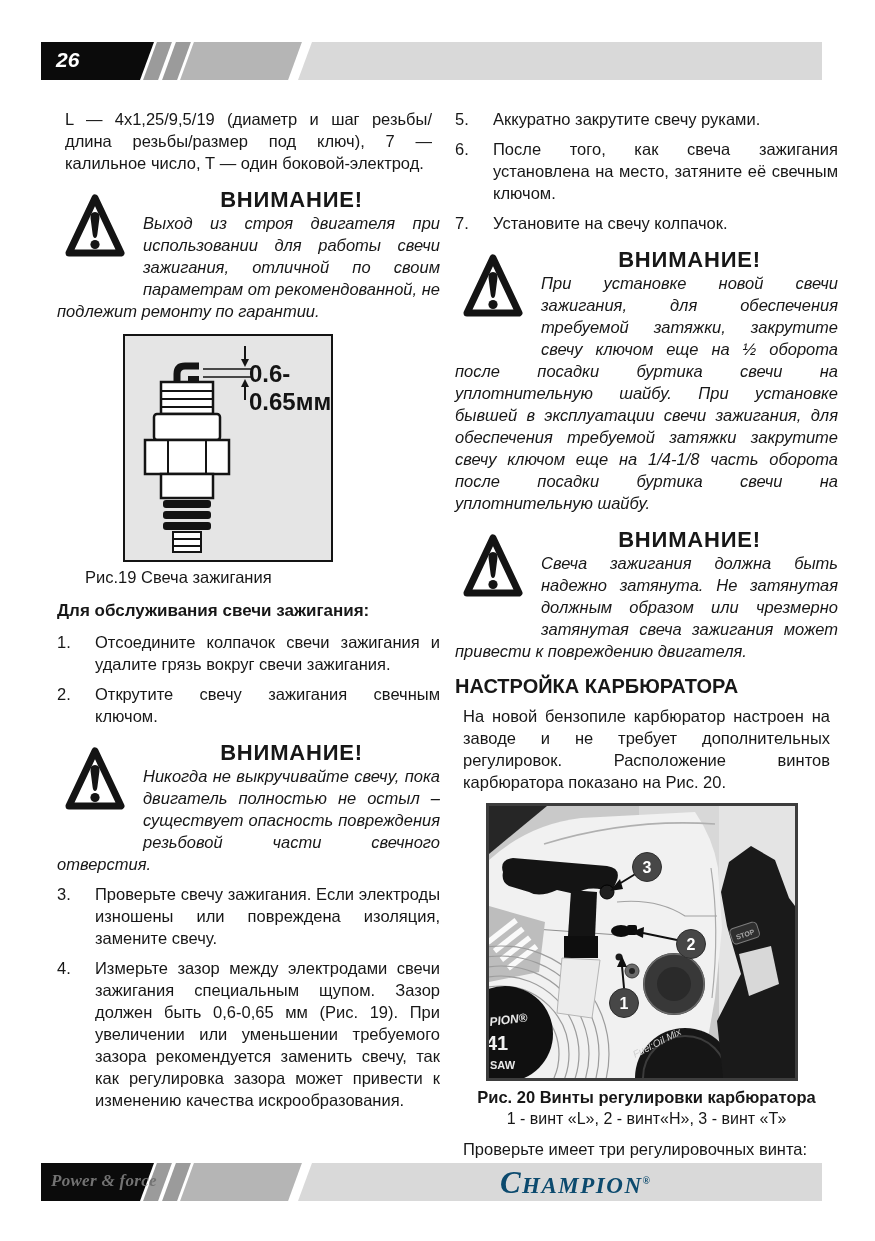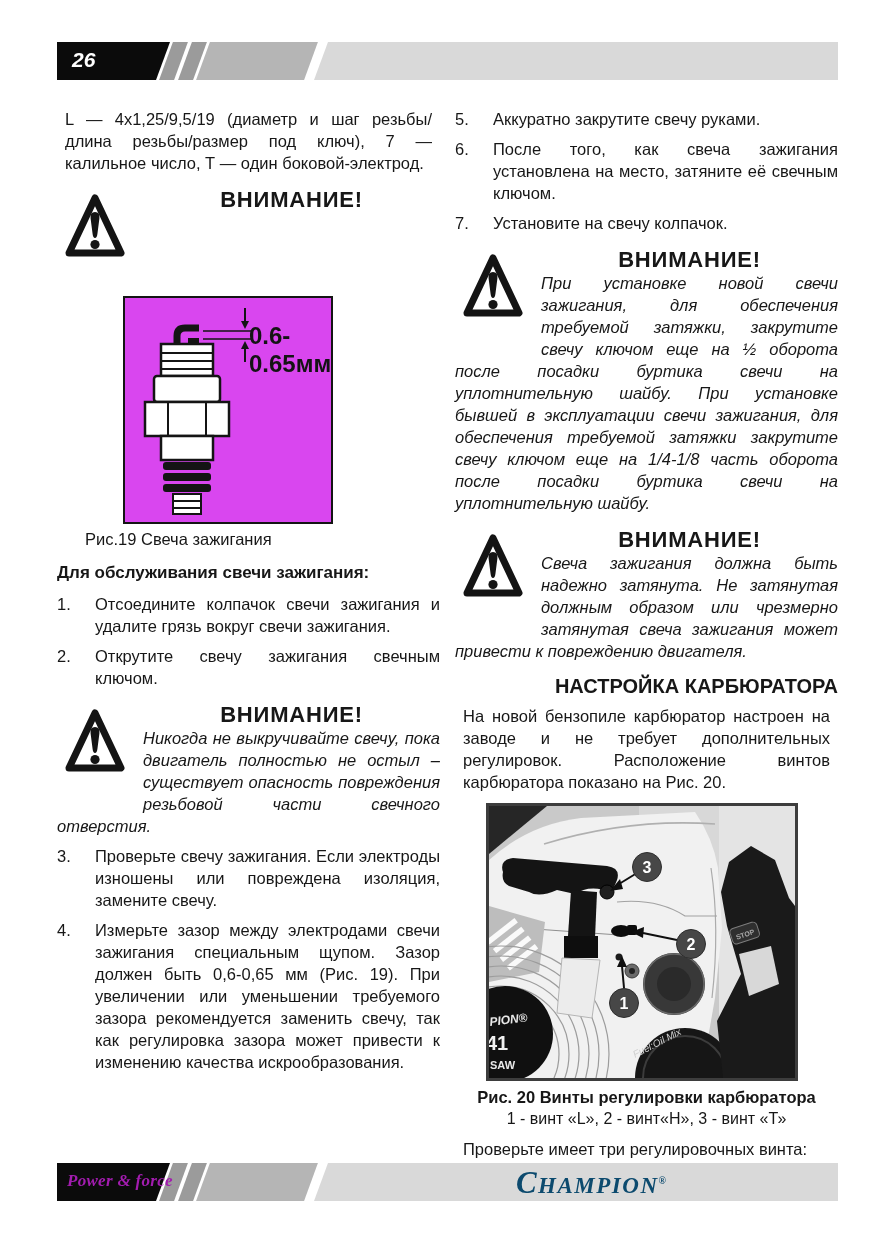--- a/index.html
+++ b/index.html
@@ -1,31 +1,31 @@
 <!DOCTYPE html>
 <html><head>
 <meta charset="utf-8">
 <style>
   html,body{margin:0;padding:0;background:#888;}
   .page{position:relative;width:875px;height:1241px;background:#ffffff;margin:0 auto;
         font-family:"Liberation Sans",sans-serif;color:#171717;overflow:hidden;}
 
   
-  .band{position:absolute;left:57px;width:623px;height:38px;}
+  .band{position:absolute;left:41px;width:623px;height:38px;}
   .band-header{top:42px;}
   .band-footer{top:1163px;}
   .band .blk{position:absolute;left:0;top:0;width:113px;height:100%;background:#0b0b0b;
              clip-path:polygon(0 0,100% 0,calc(100% - 14px) 100%,0 100%);}
   .band .s1,.band .s2{position:absolute;top:0;height:100%;width:15px;background:#9b9b9b;transform:skewX(-20deg);}
   .band .s1{left:109px}.band .s2{left:128px}
   .band .mid{position:absolute;left:146px;top:0;height:100%;width:108px;background:#b5b5b5;transform:skewX(-20deg);}
   .band .lite{position:absolute;left:257px;top:0;height:100%;width:524px;background:#d9d9d9;
               clip-path:polygon(14px 0,100% 0,100% 100%,0 100%);}
   .pagenum{position:absolute;left:15px;top:6px;color:#fff;font-size:21px;font-weight:bold;font-style:italic;z-index:2;}
-  .pf{position:absolute;left:10px;top:8px;color:#a21caf;z-index:2;
+  .pf{position:absolute;left:10px;top:8px;color:#737373;z-index:2;
       font-family:"Liberation Serif",serif;font-style:italic;font-weight:bold;font-size:17px;letter-spacing:.3px;}
   .champ{position:absolute;right:14px;top:2px;z-index:2;color:#0c4a6e;white-space:nowrap;
          font-family:"Liberation Serif",serif;font-style:italic;font-weight:bold;letter-spacing:1.5px;font-size:23px;}
   .champ .big{font-size:31px;}
   .champ .reg{font-size:10px;vertical-align:super;letter-spacing:0;}
 
   
   .col{position:absolute;top:108px;width:383px;font-size:16.5px;line-height:22px;text-align:justify;}
   .col-left{left:57px;}
   .col-right{left:455px;}
@@ -36,24 +36,24 @@
   .li-txt{flex:1;text-align:justify;}
 
   
   .warning{margin:2px 0 8px;}
   .warning::after{content:"";display:block;clear:both;}
   .warn-tri{float:left;width:64px;height:92px;margin:3px 16px 0 6px;}
   .warn-title{font-size:22px;font-weight:bold;letter-spacing:.8px;text-align:center;margin:15px 0 1px;}
   .warn-text{font-style:italic;text-align:justify;}
 
   
-  .fig19{margin:12px 0 4px 66px;width:210px;height:228px;border:2px solid #141414;box-sizing:border-box;background:#d946ef;}
+  .fig19{margin:12px 0 4px 66px;width:210px;height:228px;border:2px solid #141414;box-sizing:border-box;background:#e5e5e5;}
   .fig19-cap{font-weight:normal;text-align:left;margin:2px 0 12px 28px;width:290px;}
   .svc-head{font-size:17px;font-weight:bold;margin:0 0 9px;text-align:left;}
-  .carb-head{font-size:20px;font-weight:bold;margin:13px 0 8px;text-align:right;}
+  .carb-head{font-size:20px;font-weight:bold;margin:13px 0 8px;text-align:left;}
   .fig20{margin:4px 0 5px 31px;width:306px;height:272px;border:3px solid #3d3d3d;background:#cfcfcf;}
   .fig20-cap{font-weight:bold;text-align:center;margin:3px 0 0;}
   .fig20-legend{text-align:center;margin:0 0 8px;font-size:16px;}
 </style>
 </head>
 <body>
 
 <div class="page">
 
   <div class="band band-header">
@@ -71,20 +71,21 @@
 
     <div class="warning">
       <div class="warn-tri">
         <svg width="64" height="70" viewBox="0 0 64 70">
           <path d="M32 6 L58 61 L6 61 Z" fill="#fff" stroke="#141414" stroke-width="7" stroke-linejoin="round"></path>
           <path d="M32 20 q5.2 0 4.4 6.4 l-2 15.6 q-.5 4 -2.4 4 q-1.9 0 -2.4 -4 l-2 -15.6 q-.8 -6.4 4.4 -6.4 Z" fill="#141414"></path>
           <circle cx="32" cy="52.5" r="4.6" fill="#141414"></circle>
         </svg>
       </div>
       <div class="warn-title">ВНИМАНИЕ!</div>
+      <div class="warn-text">Выход из строя двигателя при использовании для работы свечи зажигания, отличной по своим параметрам от рекомендованной, не подлежит ремонту по гарантии.</div>
     </div>
 
     <div class="fig19">
       <svg width="206" height="224" viewBox="0 0 206 224">
 
         <path d="M52 46 V38 Q52 30 60 30 H74" fill="none" stroke="#141414" stroke-width="7"></path>
         <rect x="63" y="40" width="11" height="8" fill="#141414"></rect>
 
         <rect x="36" y="46" width="52" height="32" fill="#fff" stroke="#141414" stroke-width="2.5"></rect>
         <path d="M36 55 H88 M36 63 H88 M36 71 H88" stroke="#141414" stroke-width="2"></path>

